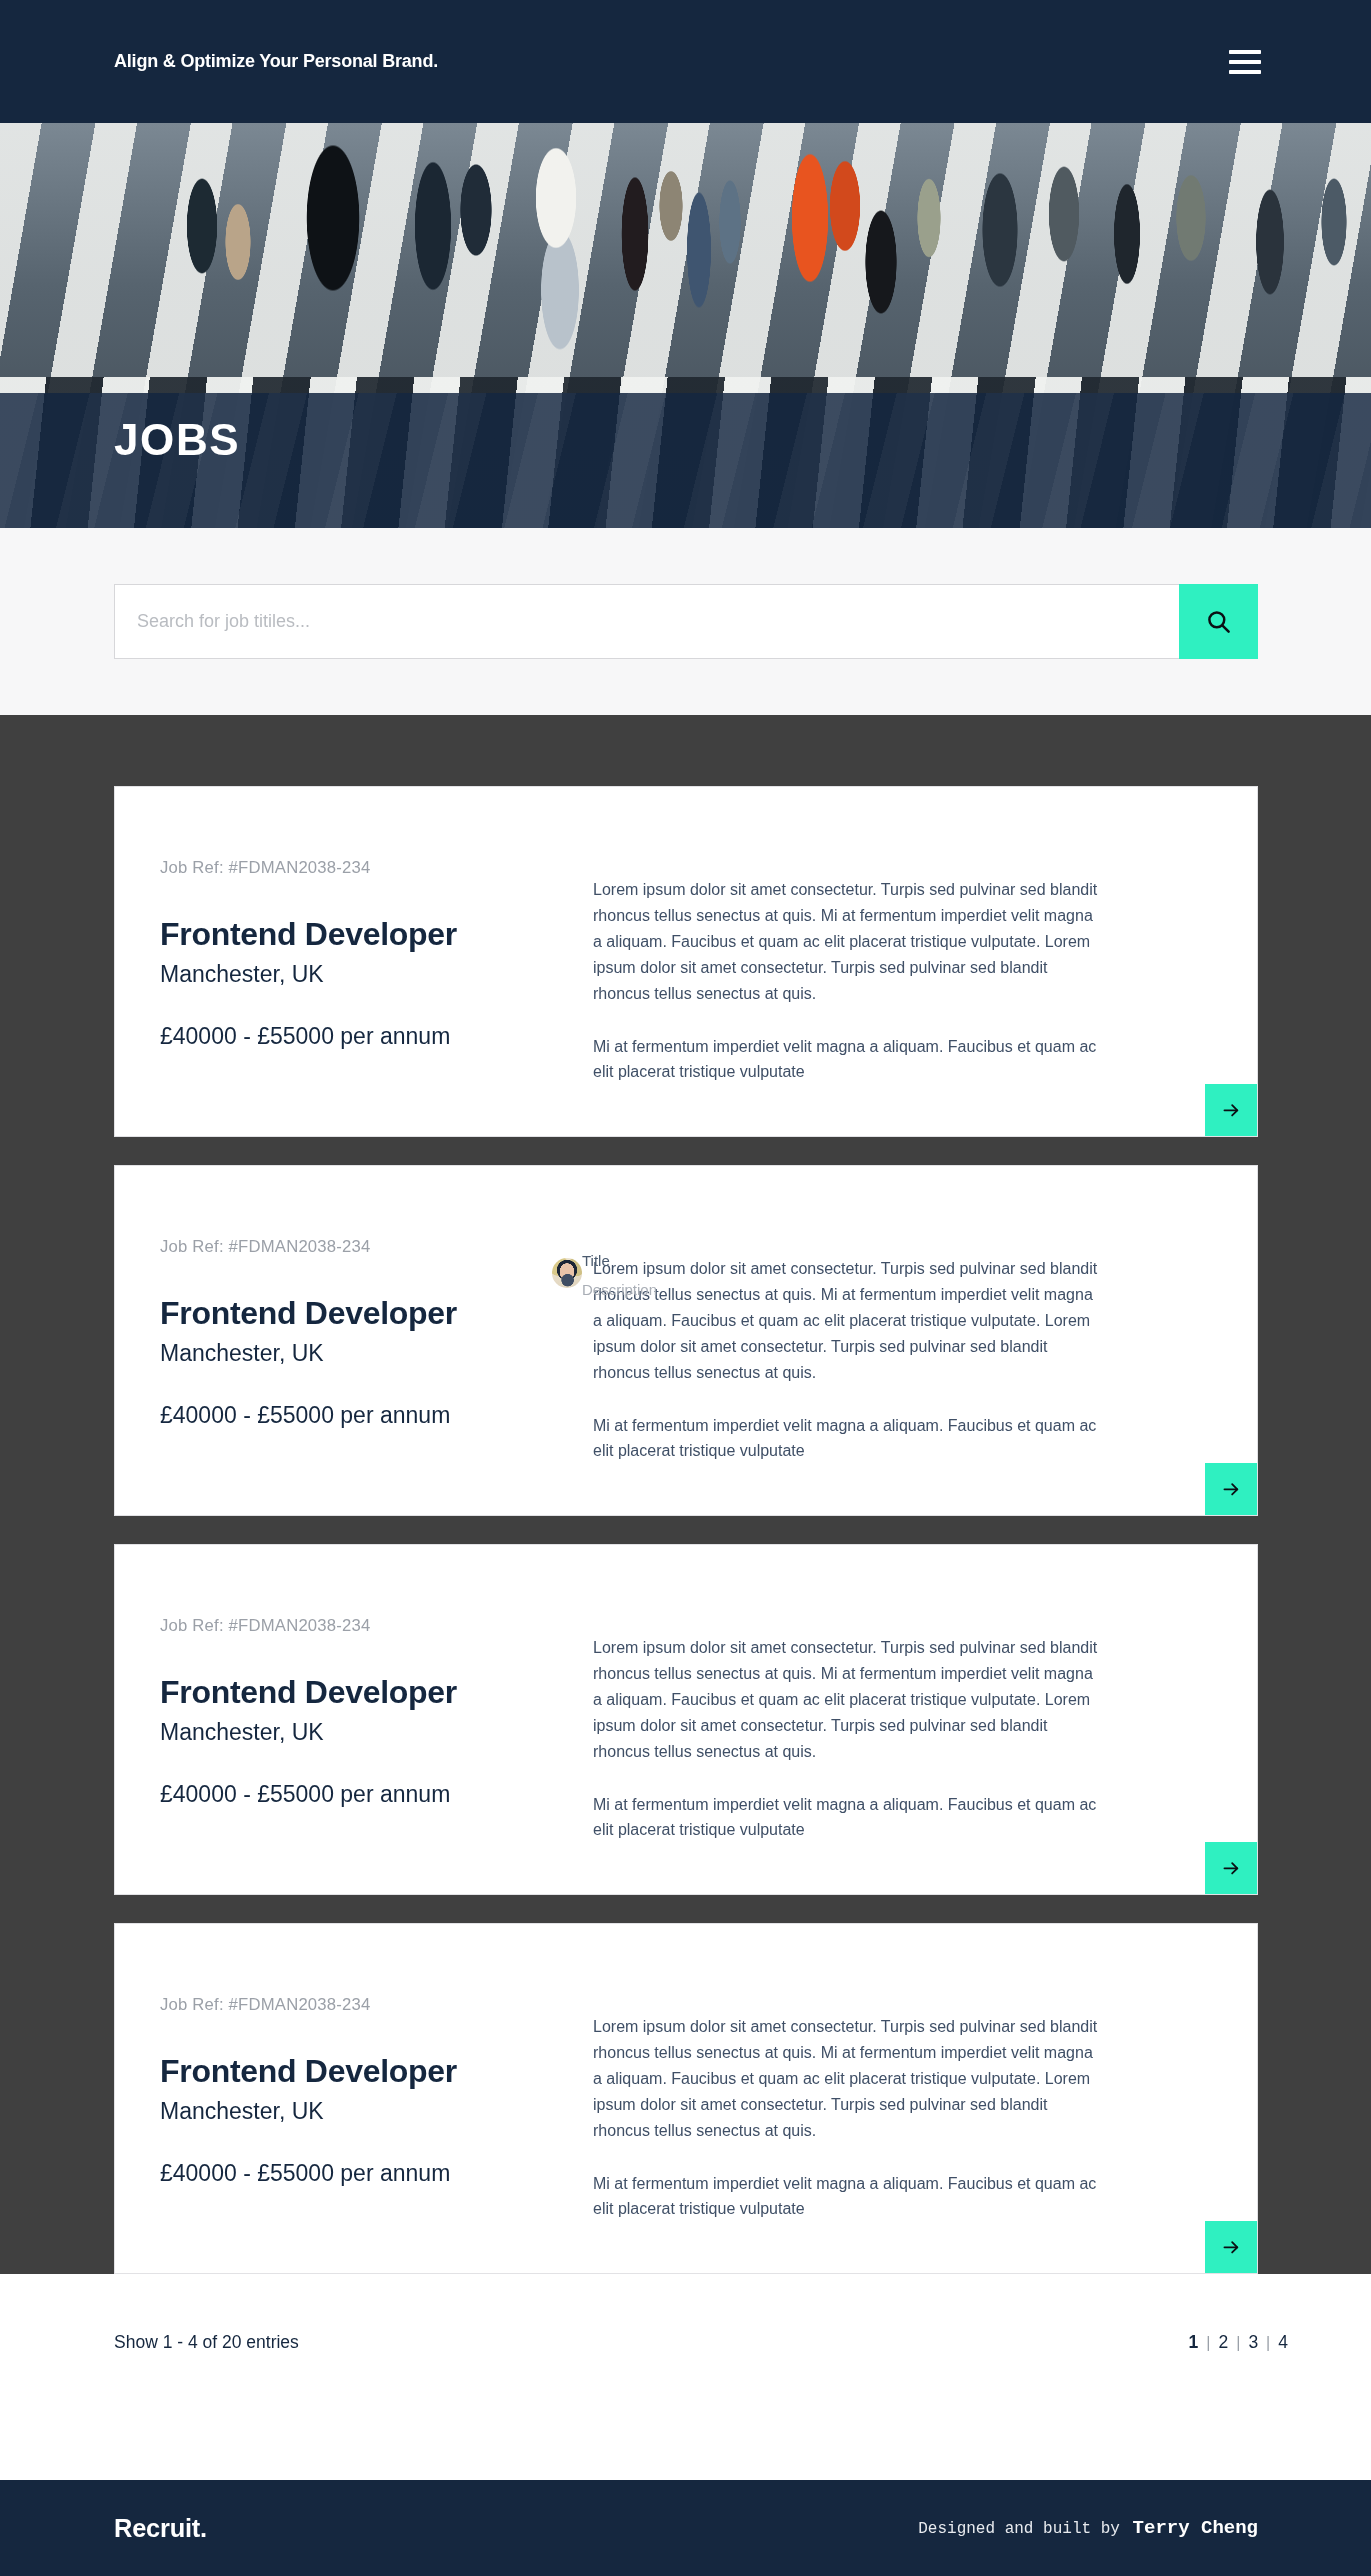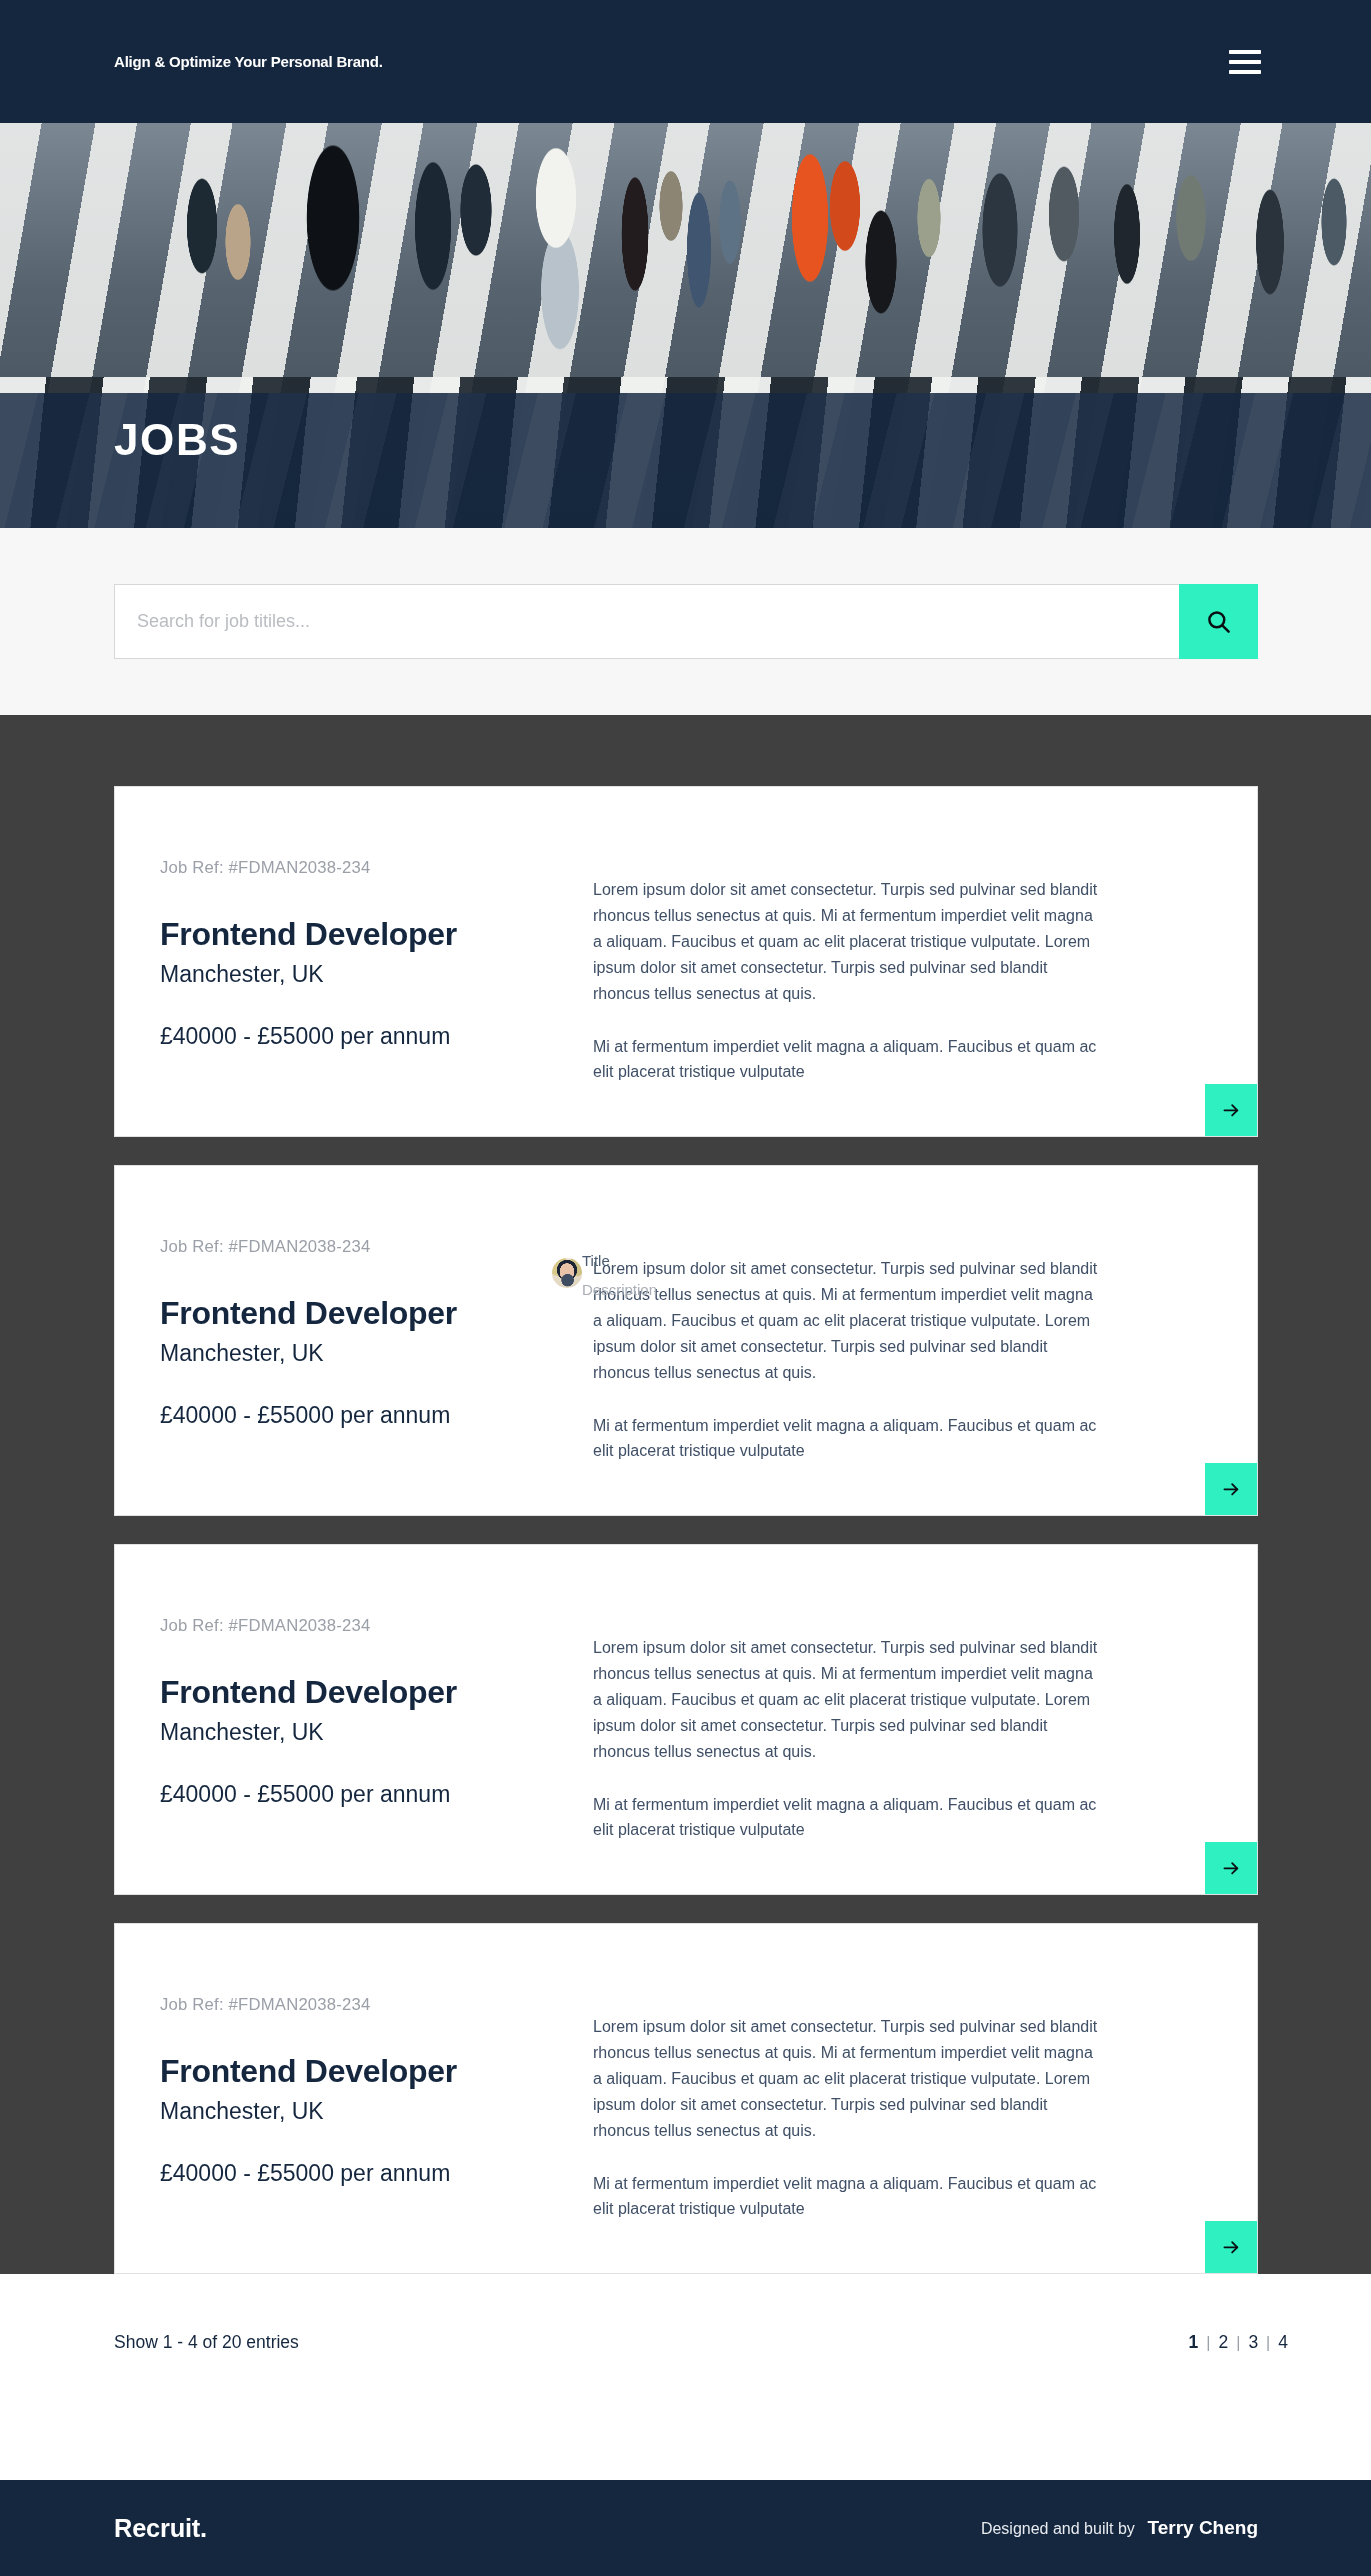--- a/index.html
+++ b/index.html
@@ -17,21 +17,21 @@
   .topnav {
     height: 123px;
     background: #15273f;
     display: flex;
     align-items: center;
     justify-content: space-between;
     padding: 0 111px 0 114px;
   }
   .brand-tagline {
     color: #ffffff;
-    font-size: 15px;
+    font-size: 18px;
     font-weight: 700;
     letter-spacing: -0.2px;
     white-space: nowrap;
   }
   .hamburger {
     width: 32px;
     height: 24px;
     display: flex;
     flex-direction: column;
     justify-content: space-between;
@@ -298,20 +298,21 @@
   .footer-logo {
     color: #ffffff;
     font-size: 25.4px;
     font-weight: 700;
     letter-spacing: -0.2px;
   }
   .footer-credit {
     display: flex;
     align-items: baseline;
     gap: 12.7px;
+    font-family: Liberation Mono, monospace;
   }
   .credit-label {
     color: #e8ebef;
     font-size: 16px;
   }
   .credit-name {
     color: #ffffff;
     font-size: 19px;
     font-weight: 700;
   }

